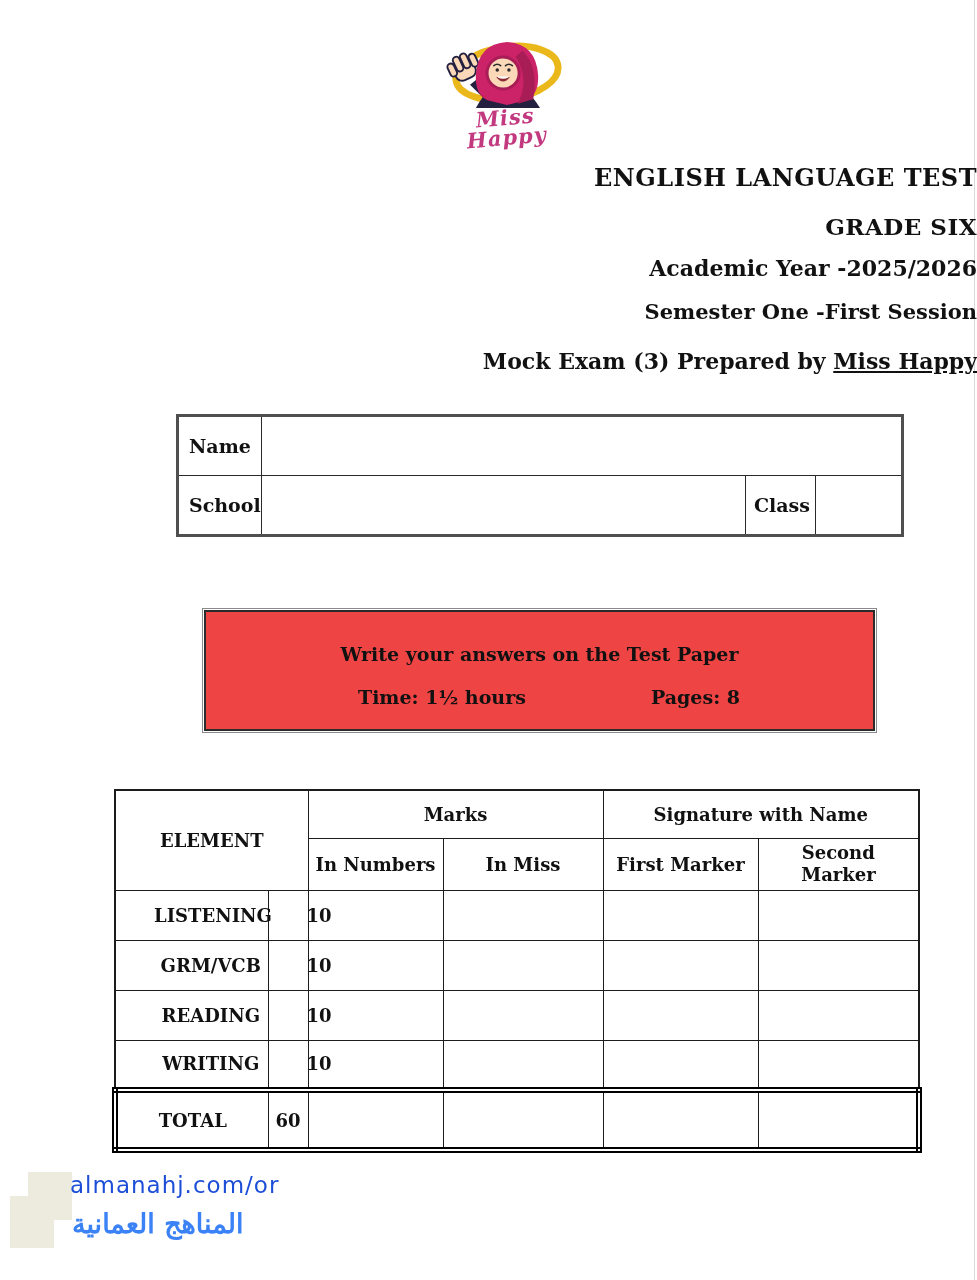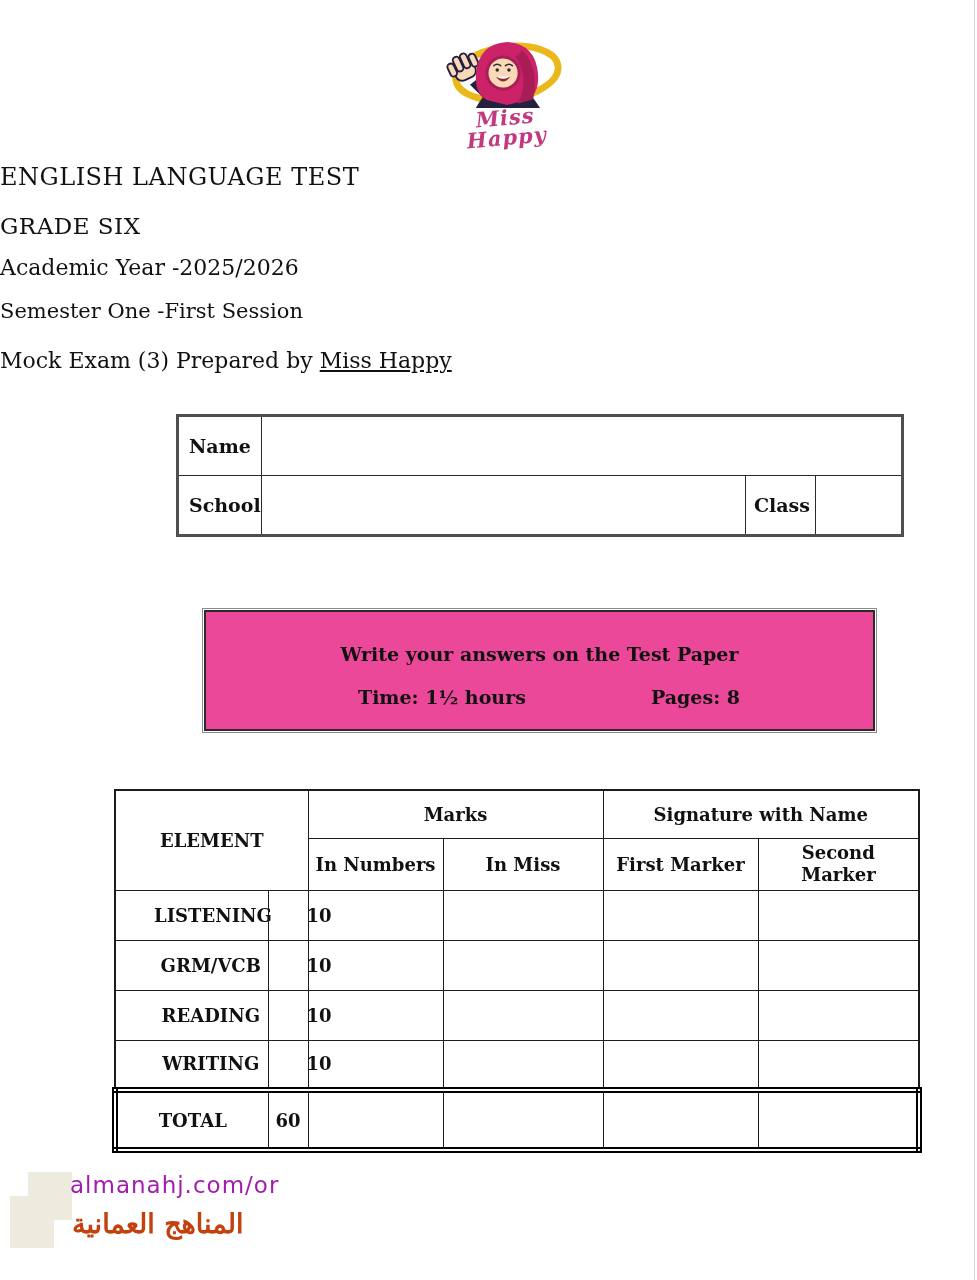--- a/index.html
+++ b/index.html
@@ -34,21 +34,21 @@
     transform: rotate(-5deg);
     font-style: italic;
     font-weight: bold;
     font-size: 21px;
     line-height: 0.95;
     color: #c2397f;
     letter-spacing: 1px;
   }
 
   
-  .heading { position: absolute; left: 0; width: 100%; text-align: left; font-weight: normal; }
+  .heading { position: absolute; left: 0; width: 100%; text-align: right; font-weight: bold; }
   .h-title    { top: 163px; font-size: 24px; letter-spacing: 0.5px; }
   .h-grade    { top: 213px; font-size: 23px; letter-spacing: 0.5px; }
   .h-year     { top: 255px; font-size: 22px; }
   .h-semester { top: 299px; font-size: 21px; }
   .h-mock     { top: 348px; font-size: 22px; }
   .h-mock .underlined { text-decoration: underline; }
 
   
   .info-table {
     position: absolute;
@@ -71,21 +71,21 @@
   .info-table .blank-sm { width: 88px; }
 
   
   .notice-box {
     position: absolute;
     left: 204px; top: 610px;
     width: 671px; height: 121px;
     border: 2px solid #2b2b2b;
     outline: 1px solid #8a8a8a;
     outline-offset: 1px;
-    background: #ec4899;
+    background: #ef4444;
   }
   .notice-line1 {
     position: absolute; top: 31px; left: 0;
     width: 100%; text-align: center;
     font-weight: bold; font-size: 19px;
   }
   .notice-time  { position: absolute; top: 74px; left: 152px; font-weight: bold; font-size: 19px; }
   .notice-pages { position: absolute; top: 74px; left: 445px; font-weight: bold; font-size: 19px; }
 
   
@@ -119,25 +119,25 @@
   .row-total td:last-child  { border-right: 6px double #000; }
 
   
   .wm-sq { position: absolute; background: #ecebdd; }
   .wm-sq1 { left: 28px; top: 1172px; width: 44px; height: 48px; }
   .wm-sq2 { left: 10px; top: 1196px; width: 44px; height: 52px; }
   .wm-sq3 { left: 52px; top: 1204px; width: 18px; height: 16px; }
   .wm-url {
     position: absolute; left: 70px; top: 1172px;
     font-family: "DejaVu Sans", "Liberation Sans", sans-serif;
-    font-size: 23px; color: #a21caf; letter-spacing: 1px;
+    font-size: 23px; color: #1d4ed8; letter-spacing: 1px;
   }
   .wm-ar {
     position: absolute; left: 72px; top: 1208px;
-    font-size: 27px; font-weight: bold; color: #c2410c;
+    font-size: 27px; font-weight: bold; color: #3b82f6;
     direction: rtl;
   }
 </style>
 </head>
 <body>
 
 <div class="page">
   <div class="page-edge"></div>
 
   <div class="logo">

